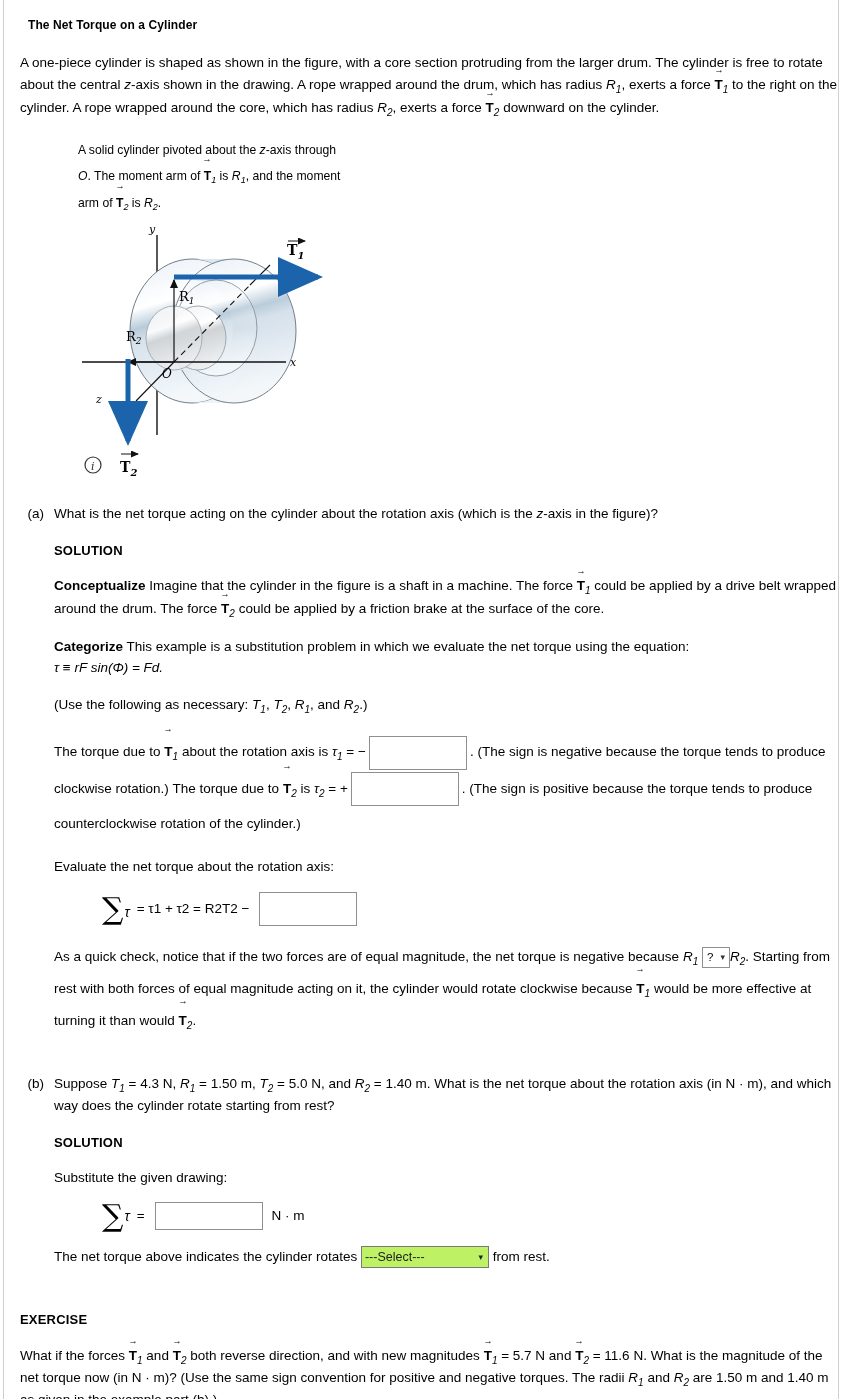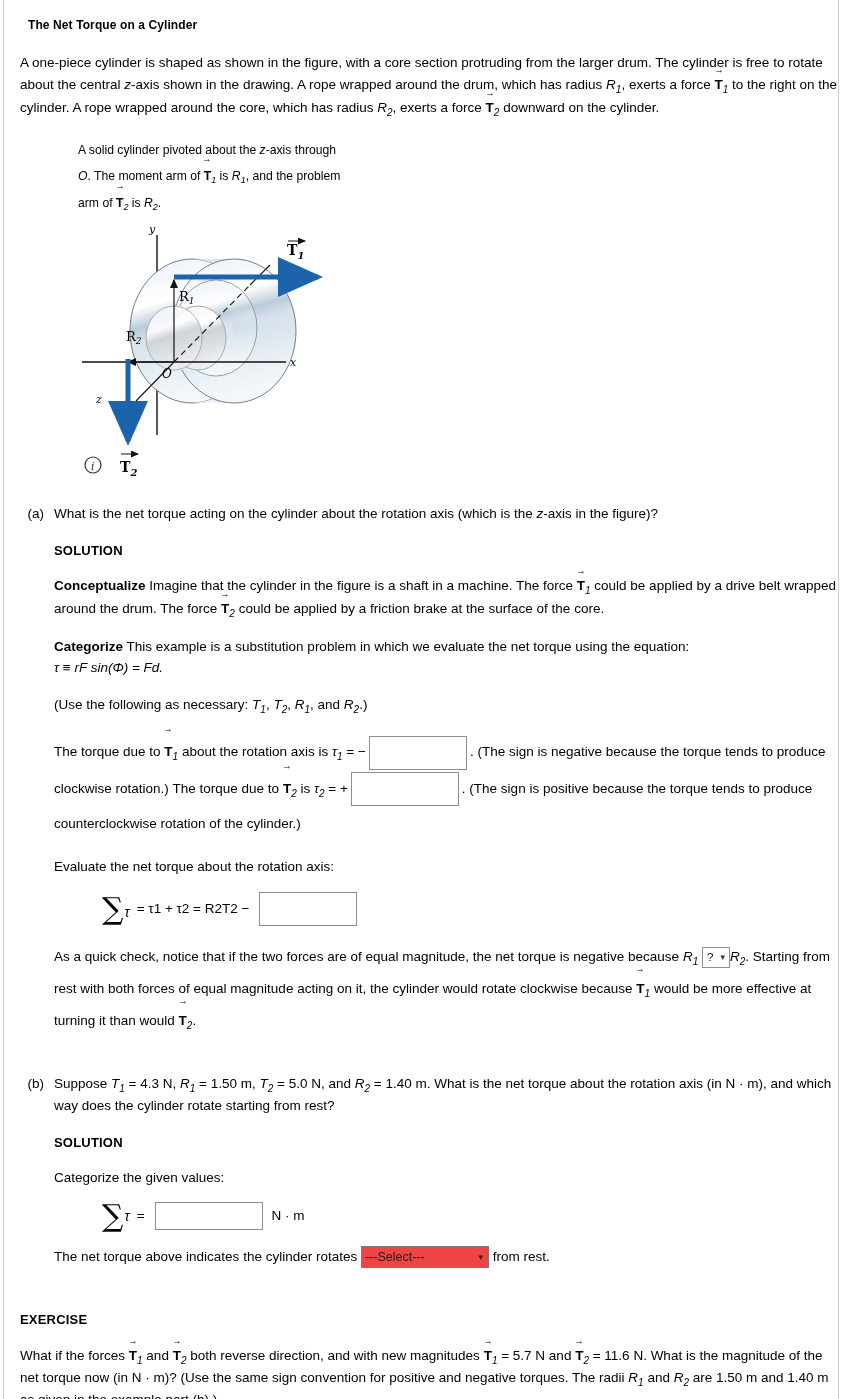--- a/index.html
+++ b/index.html
@@ -88,21 +88,21 @@
     position: relative;
     padding-left: 4px;
     line-height: 19px;
   }
   .qmark-select .chev { position: absolute; right: 4px; top: 0; font-size: 9px; color: #333; }
   .sel {
     display: inline-block;
     vertical-align: middle;
     width: 128px; height: 22px;
     border: 1px solid #7a7a7a;
-    background: #ef4444;
+    background: #bef264;
     font-size: 12.5px;
     line-height: 20px;
     padding-left: 3px;
     position: relative;
     color: #222;
   }
   .sel .chev { position: absolute; right: 5px; top: 0; font-size: 9px; }
 
   
   .math-row { display: flex; align-items: center; margin: 14px 0 16px 48px; font-size: 15px; }
@@ -127,21 +127,21 @@
   <p class="intro">
     <span>A one-piece cylinder is shaped as shown in the figure, with a core section protruding from the larger drum. The cylinder is free to rotate about the central </span><i>z</i><span>-axis shown in the drawing. A rope wrapped around the drum, which has radius </span><i>R</i><sub>1</sub><span>, exerts a force </span><span class="vecT">T</span><sub>1</sub><span> to the right on the cylinder. A rope wrapped around the core, which has radius </span><i>R</i><sub>2</sub><span>, exerts a force </span><span class="vecT">T</span><sub>2</sub><span> downward on the cylinder.</span>
   </p>
 
   <div class="figure-block">
     <div class="fig-caption">
       <div>
         A solid cylinder pivoted about the <i>z</i>-axis through
       </div>
       <div>
-        <i>O</i><span>. The moment arm of </span><span class="vecT">T</span><sub>1</sub><span> is </span><i>R</i><sub>1</sub><span>, and the problem</span>
+        <i>O</i><span>. The moment arm of </span><span class="vecT">T</span><sub>1</sub><span> is </span><i>R</i><sub>1</sub><span>, and the moment</span>
       </div>
       <div>
         <span>arm of </span><span class="vecT">T</span><sub>2</sub><span> is </span><i>R</i><sub>2</sub>.
       </div>
     </div>
 
     <svg class="figure-svg" width="280" height="265" viewBox="0 0 280 265">
       <defs>
         <linearGradient id="gDrum" x1="0" y1="0" x2="0.25" y2="1">
           <stop offset="0%" stop-color="#e9eff6"></stop>
@@ -262,21 +262,21 @@
 
   <div class="qblock" style="margin-top:22px;">
     <div class="qlabel">(b)</div>
     <div class="qbody">
       <div class="para tight">
         <span>Suppose </span><i>T</i><sub>1</sub><span> = </span><span>4.3</span><span> N, </span><i>R</i><sub>1</sub><span> = </span><span class="red">1.50</span><span> m, </span><i>T</i><sub>2</sub><span> = </span><span class="red">5.0</span><span> N, and </span><i>R</i><sub>2</sub><span> = </span><span class="red">1.40</span><span> m. What is the net torque about the rotation axis (in N · m), and which way does the cylinder rotate starting from rest?</span>
       </div>
 
       <div class="solution-head">SOLUTION</div>
 
-      <div class="para tight">Categorize the given values:</div>
+      <div class="para tight">Substitute the given drawing:</div>
 
       <div class="math-row">
         <span class="sigma">∑</span>
         <span class="math-tau">τ</span>
         <span class="math-txt">=</span>
         <span class="answer-box eq" style="width:108px;height:28px;"></span>
         <span class="units">N · m</span>
       </div>
 
       <div class="para">

